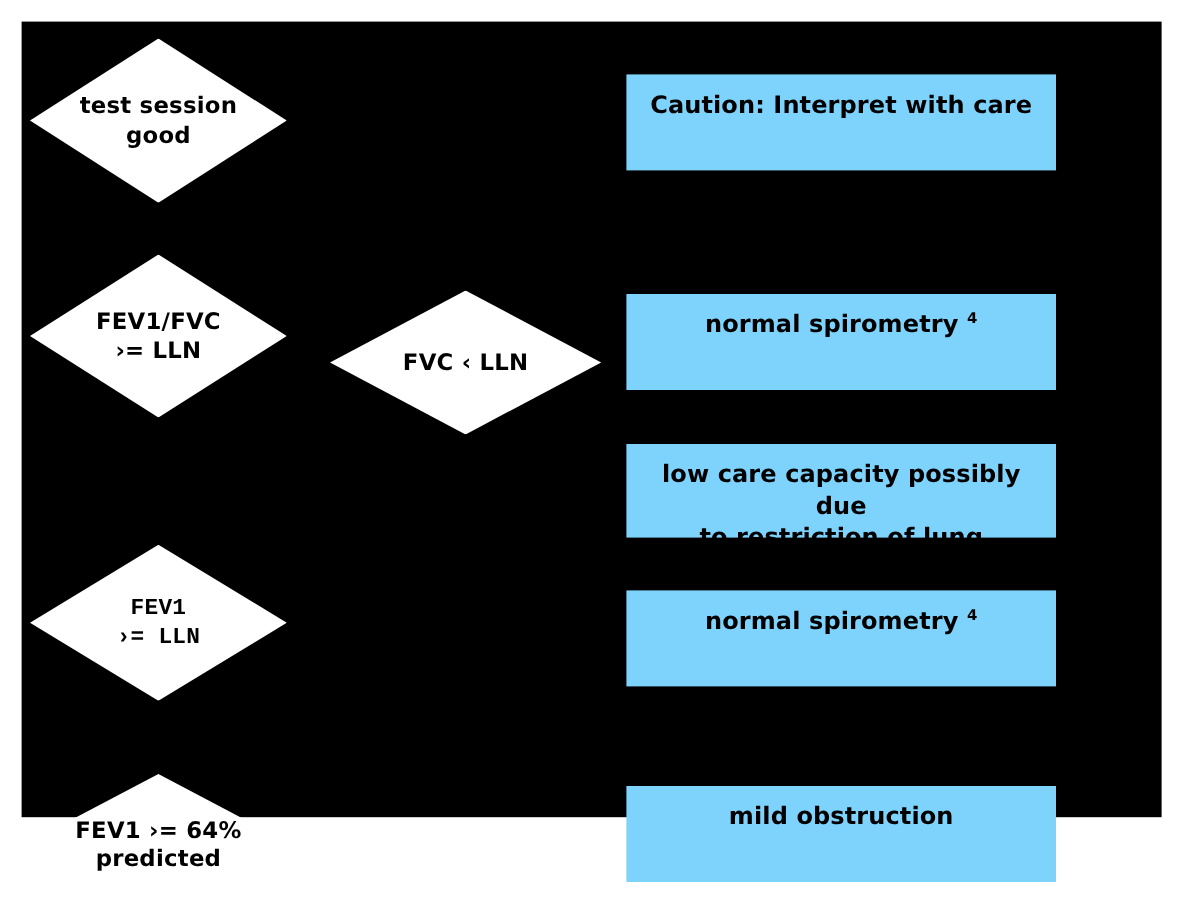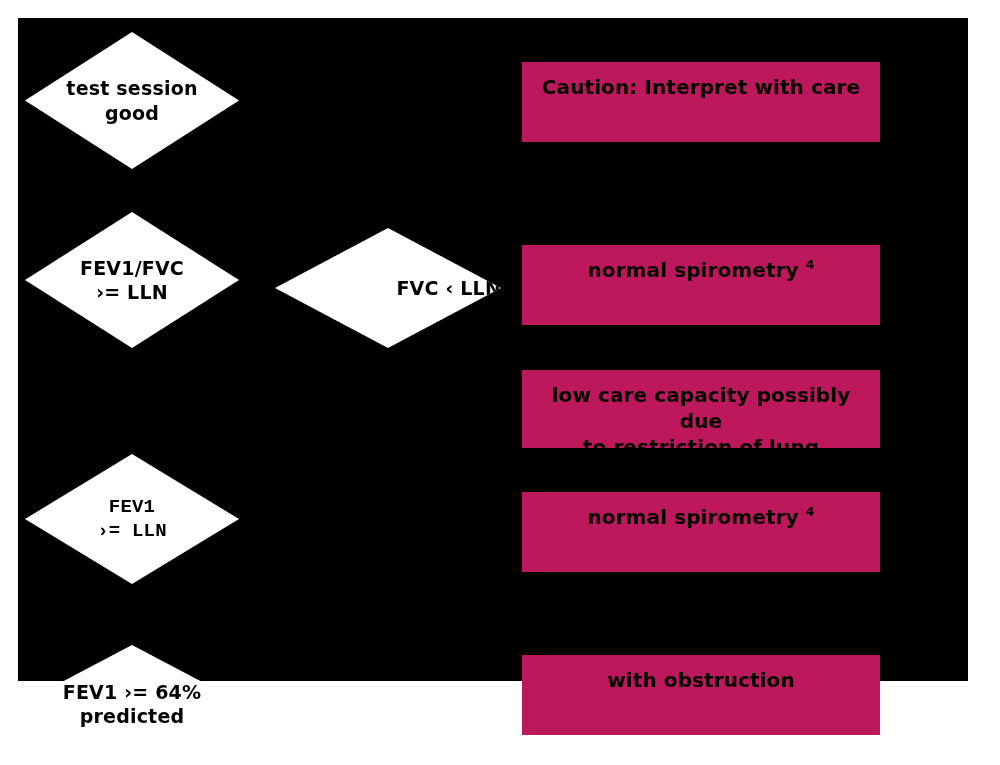--- a/index.html
+++ b/index.html
@@ -39,21 +39,21 @@
     font-weight: bold;
     text-align: center;
     line-height: 1.28;
     white-space: pre-line;
     font-size: 19px;
     letter-spacing: 0.2px;
   }
   
   .obox {
     position: absolute;
-    background: #be185d;
+    background: #7dd3fc;
     box-sizing: border-box;
     padding: 12px 14px 0 14px;
     display: block;
   }
   .obox .blabel {
     color: #000000;
     font-weight: bold;
     text-align: center;
     line-height: 1.30;
     white-space: pre-line;
@@ -76,21 +76,21 @@
     <div class="diamond" style="left:7px; top:14px; width:214px; height:137px;">
       <span class="dlabel">test session
 good</span>
     </div>
 
     <div class="diamond" style="left:7px; top:194px; width:214px; height:136px;">
       <span class="dlabel">FEV1/FVC
 ›= LLN</span>
     </div>
 
-    <div class="diamond" style="left:257px; top:210px; width:226px; height:120px;justify-content:flex-end;">
+    <div class="diamond" style="left:257px; top:224px; width:226px; height:120px;">
       <span class="dlabel">FVC ‹ LLN</span>
     </div>
 
     <div class="diamond" style="left:7px; top:436px; width:214px; height:130px;font-family:Liberation Mono, monospace;">
       <span class="dlabel">FEV1
 ›= LLN</span>
     </div>
 
     <div class="diamond" style="left:2px; top:627px; width:224px; height:118px;">
       <span class="dlabel">FEV1 ›= 64%
@@ -108,17 +108,17 @@
     <div class="obox" style="left:504px; top:352px; width:358px; height:78px;">
       <span class="blabel">low care capacity possibly due
 to restriction of lung volumes</span>
     </div>
 
     <div class="obox" style="left:504px; top:474px; width:358px; height:80px;">
       <span class="blabel"><span>normal spirometry</span> <span class="sup">4</span></span>
     </div>
 
     <div class="obox" style="left:504px; top:637px; width:358px; height:80px;">
-      <span class="blabel">with obstruction</span>
+      <span class="blabel">mild obstruction</span>
     </div>
 
   </div>
 </div>
 
 </body></html>

